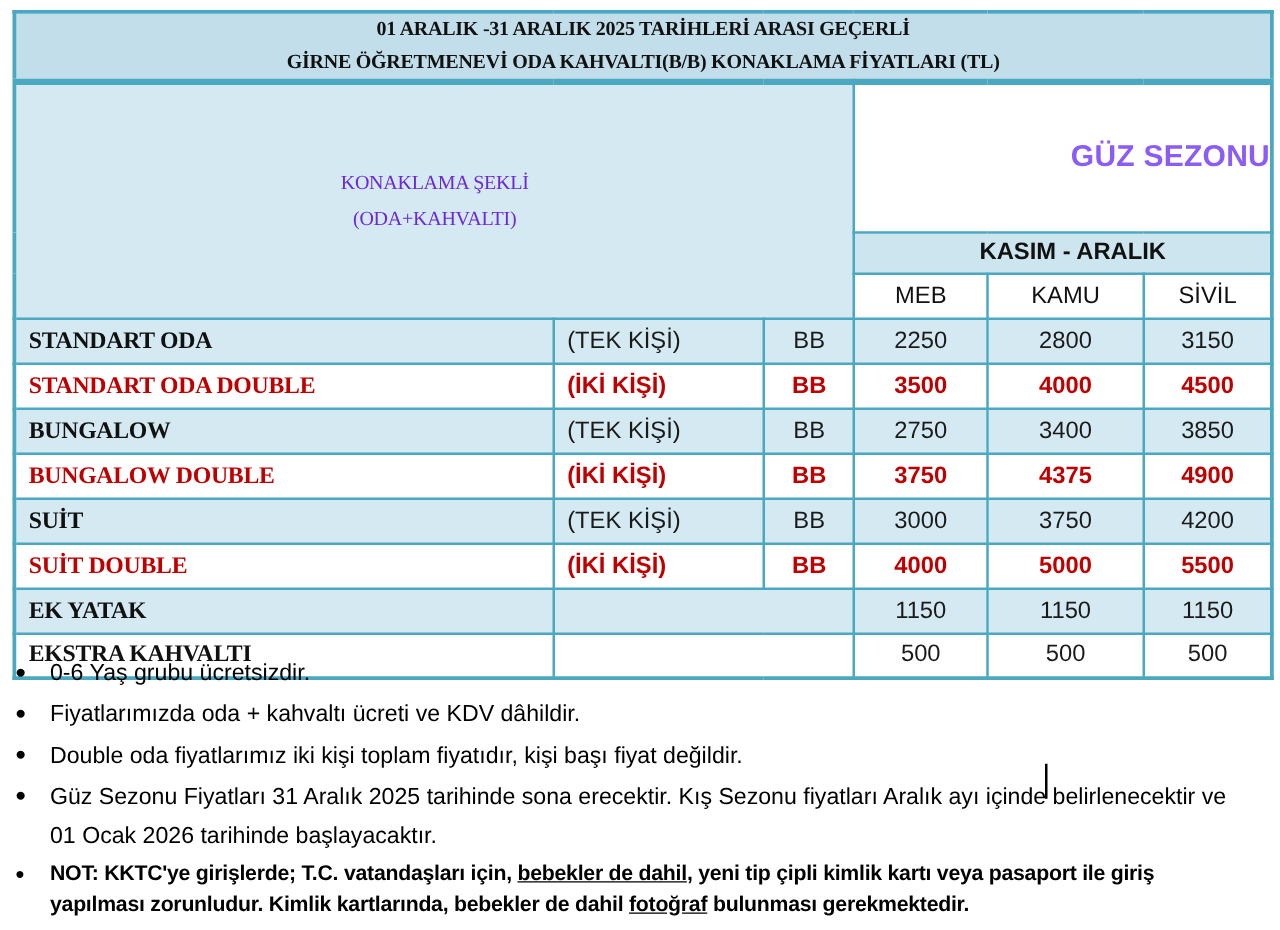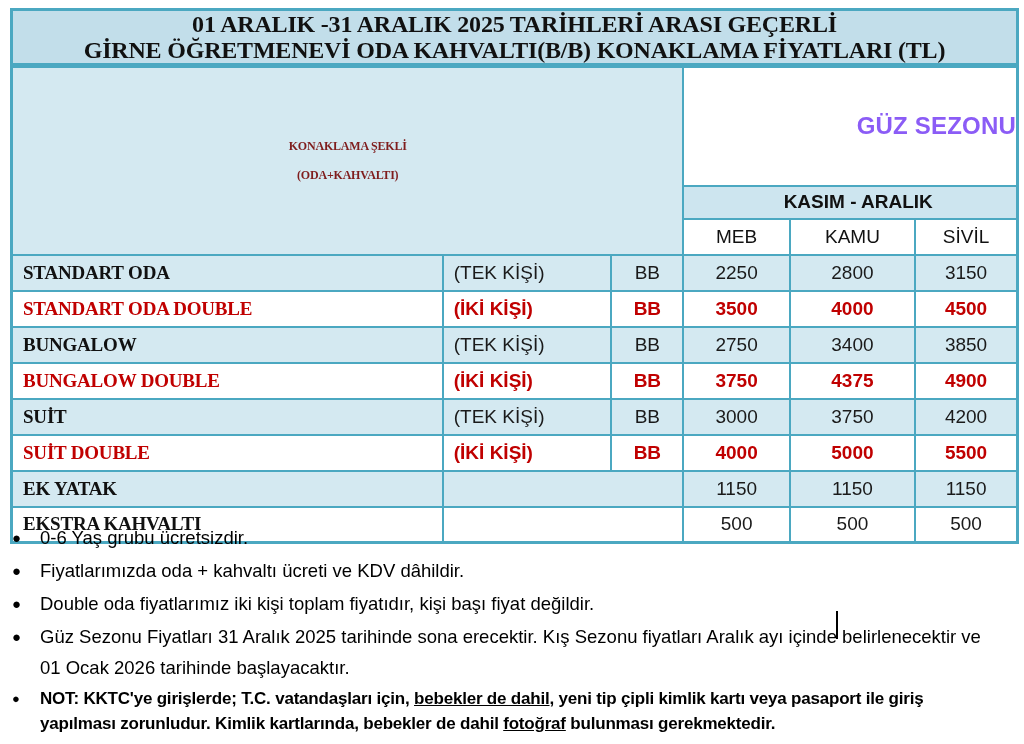--- a/index.html
+++ b/index.html
@@ -12,29 +12,29 @@
   
   table.price-table {
     position:absolute; left:10px; top:8px; width:1009px;
     border-collapse:collapse; table-layout:fixed;
     border:3px solid #4ba8c1;
   }
   table.price-table td { border:2px solid #4ba8c1; overflow:hidden; }
 
   td.title-cell {
     height:56px; background:#c2deea; text-align:center; vertical-align:middle;
-    font-family:"Liberation Serif", serif; font-weight:bold; font-size:24px;
+    font-family:"Liberation Serif", serif; font-weight:bold; font-size:16px;
     line-height:26px; letter-spacing:-0.2px; color:#111;
     border-bottom:5px solid #4ba8c1 !important;
   }
 
   td.konaklama-cell {
     background:#d4e9f1; text-align:center; vertical-align:middle;
-    font-family:"Liberation Serif", serif; font-weight:bold; font-size:12px;
-    line-height:29px; letter-spacing:-0.2px; color:#7f1d1d;
+    font-family:"Liberation Serif", serif; font-weight:normal; font-size:16px;
+    line-height:29px; letter-spacing:-0.2px; color:#6d28d9;
   }
   td.guz-cell {
     height:120px; background:#ffffff; text-align:right; vertical-align:middle;
     font-weight:bold; font-size:24px; color:#8b5cf6; letter-spacing:0.2px;
   }
   td.kasim-cell {
     height:33px; background:#cde5ef; text-align:center; vertical-align:middle;
     font-weight:bold; font-size:19px; color:#111;padding-left:16px;
   }
   td.pcol-cell {

